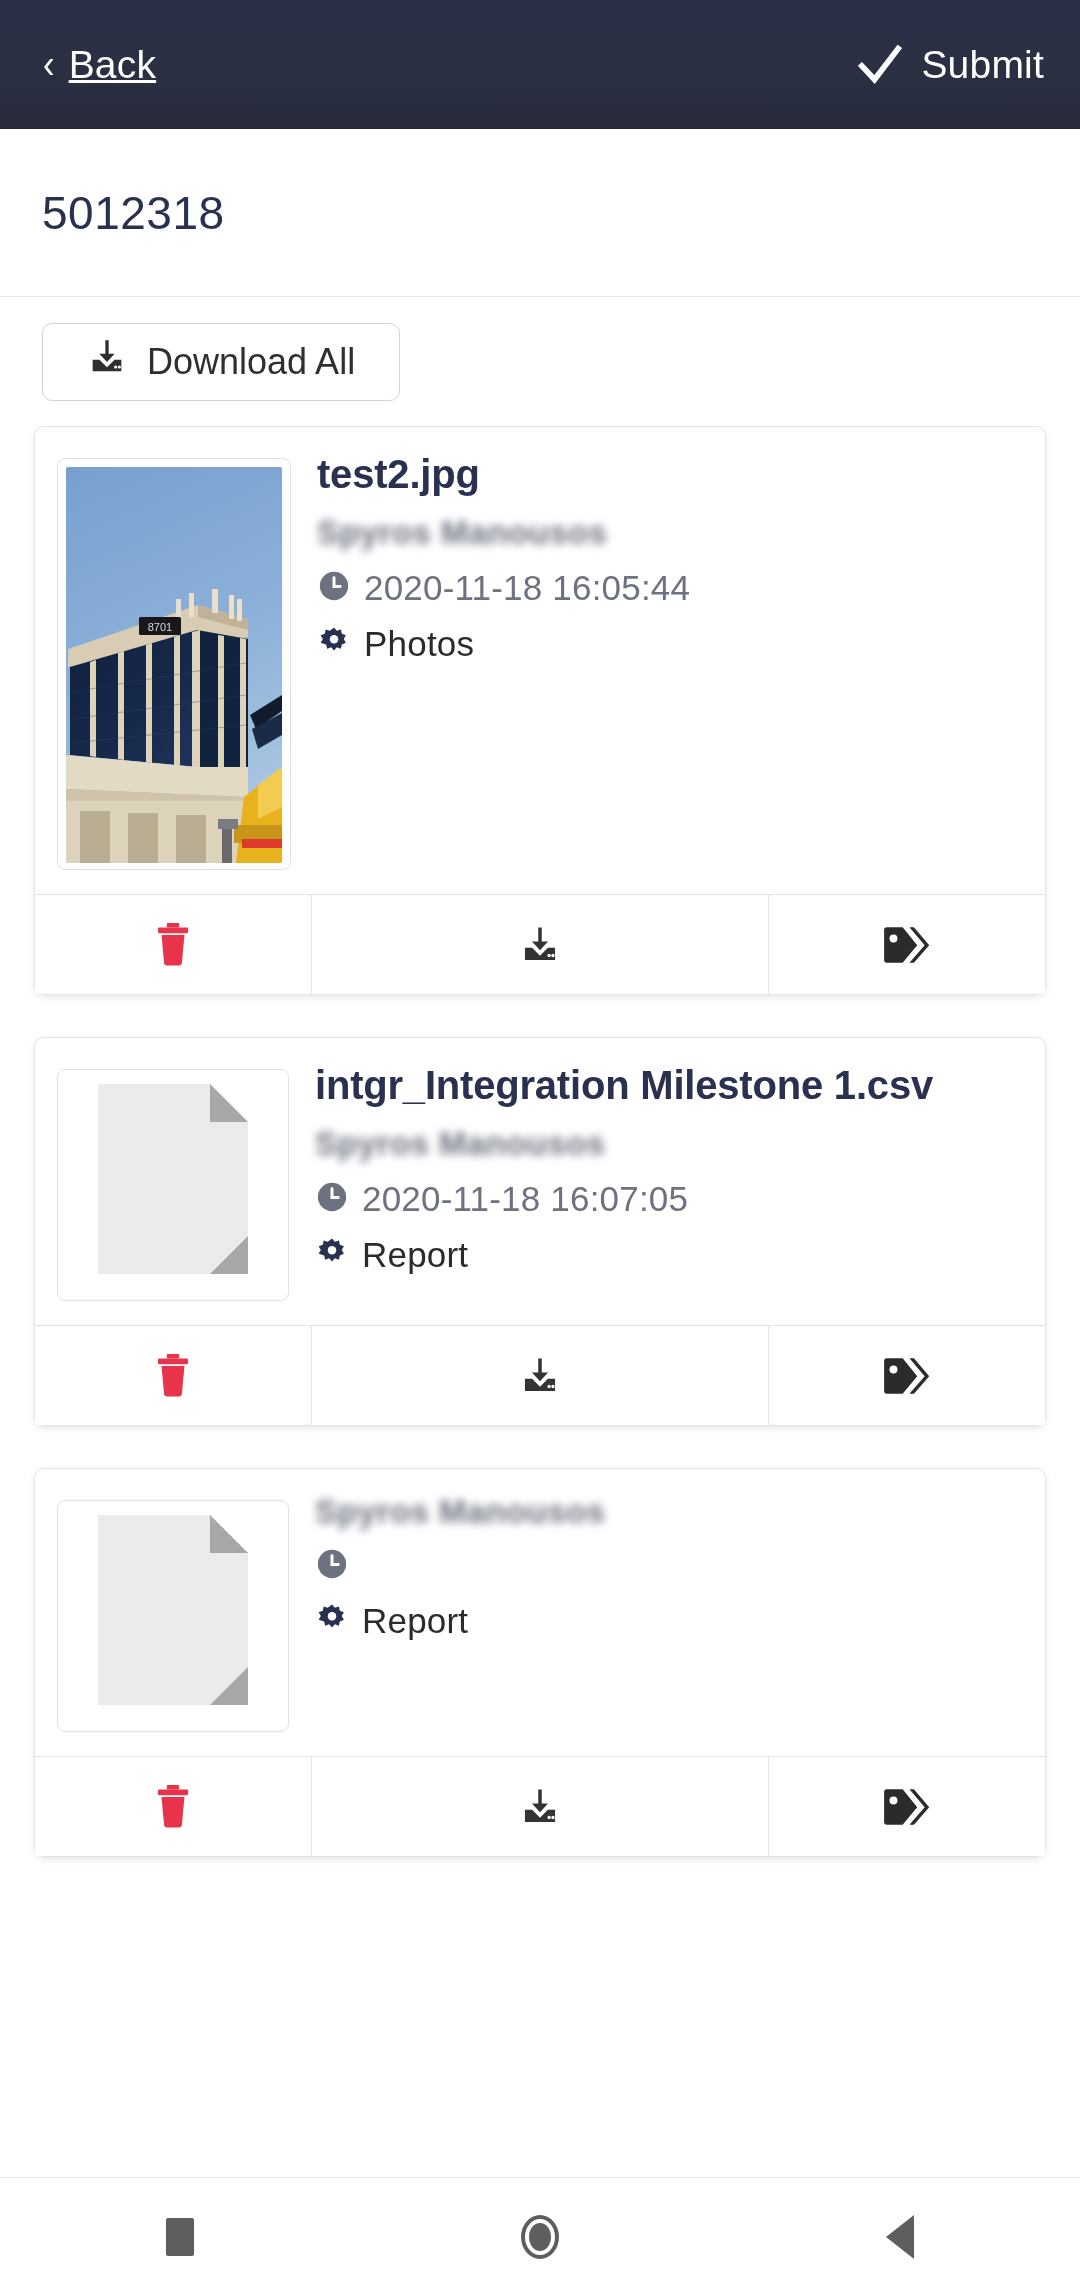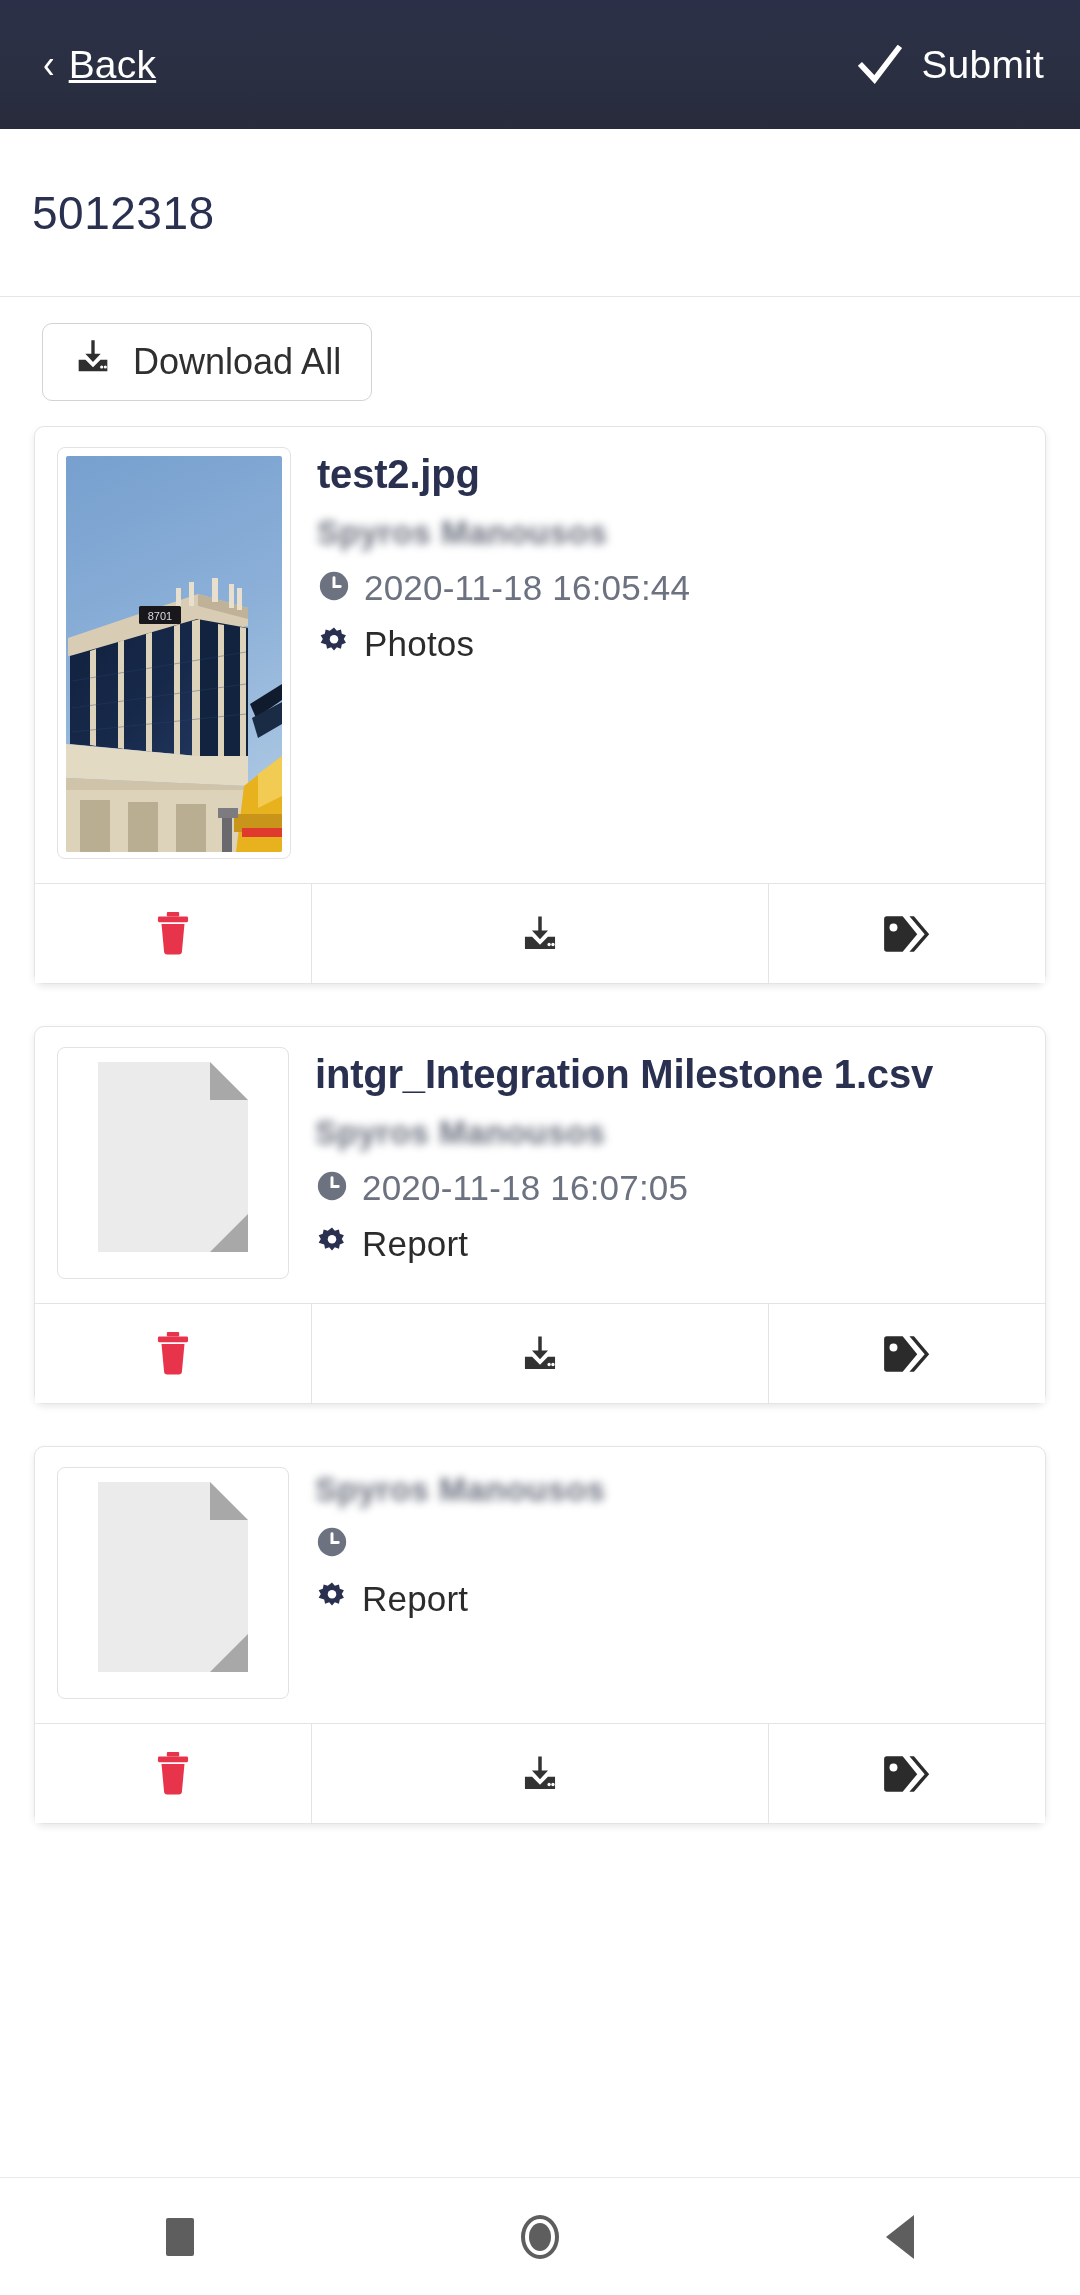--- a/index.html
+++ b/index.html
@@ -25,51 +25,51 @@
     margin-right:13px; display:inline-block; transform:scaleX(.85);
   }
   .back-label { font-size:39px; color:#ffffff; letter-spacing:.2px;text-decoration:underline; }
   .check-icon { margin-right:18px; display:flex; align-items:center; }
   .submit-label { font-size:39px; color:#ffffff; letter-spacing:.2px; }
 
   
   .titlebar {
     flex:0 0 168px; background:#ffffff;
     display:flex; align-items:center;
-    padding:0 32px;
+    padding:0 42px;
     border-bottom:1px solid #e6e6e8;
   }
   .page-title { font-size:46px; font-weight:400; color:#2a3050; letter-spacing:.5px; }
 
   
   .toolbar { flex:0 0 129px; display:flex; align-items:center; padding:0 42px; background:#ffffff; }
   .dl-all-btn {
     display:flex; align-items:center; gap:20px;
-    height:78px; padding:0 30px;
+    height:78px; padding:0 44px;
     border:1px solid #d3d3d6; border-radius:10px;
     background:#ffffff; color:#2f2f2f; font-size:36px;
     cursor:pointer;
   }
 
   
   .list { flex:1 1 auto; padding:0 34px; background:#ffffff; overflow:hidden; }
   .card {
     background:#ffffff;
     border:1px solid #e4e4e6;
     border-radius:10px;
     box-shadow:0 3px 7px rgba(0,0,0,.09);
     margin-bottom:42px;
   }
   .card-body { display:flex; padding:20px 22px 24px 22px; }
 
   .thumb-frame {
     flex:0 0 232px; height:auto; align-self:flex-start;
     border:1px solid #e2e2e4; border-radius:8px;
     background:#ffffff; padding:8px;
-    display:flex; align-items:flex-start; justify-content:center;
+    display:flex; align-items:flex-start; justify-content:center;margin-top:11px;
   }
   .thumb-frame.photo { height:412px; }
   .thumb-frame.doc   { height:232px; }
 
   
   .photo-thumb { width:216px; height:396px; overflow:hidden; border-radius:2px; display:block; }
   .doc-thumb   { width:150px; height:190px; display:block; margin-top:6px; }
 
   .card-info { flex:1 1 auto; padding-left:26px; padding-top:4px; min-width:0; }
   .file-name {

